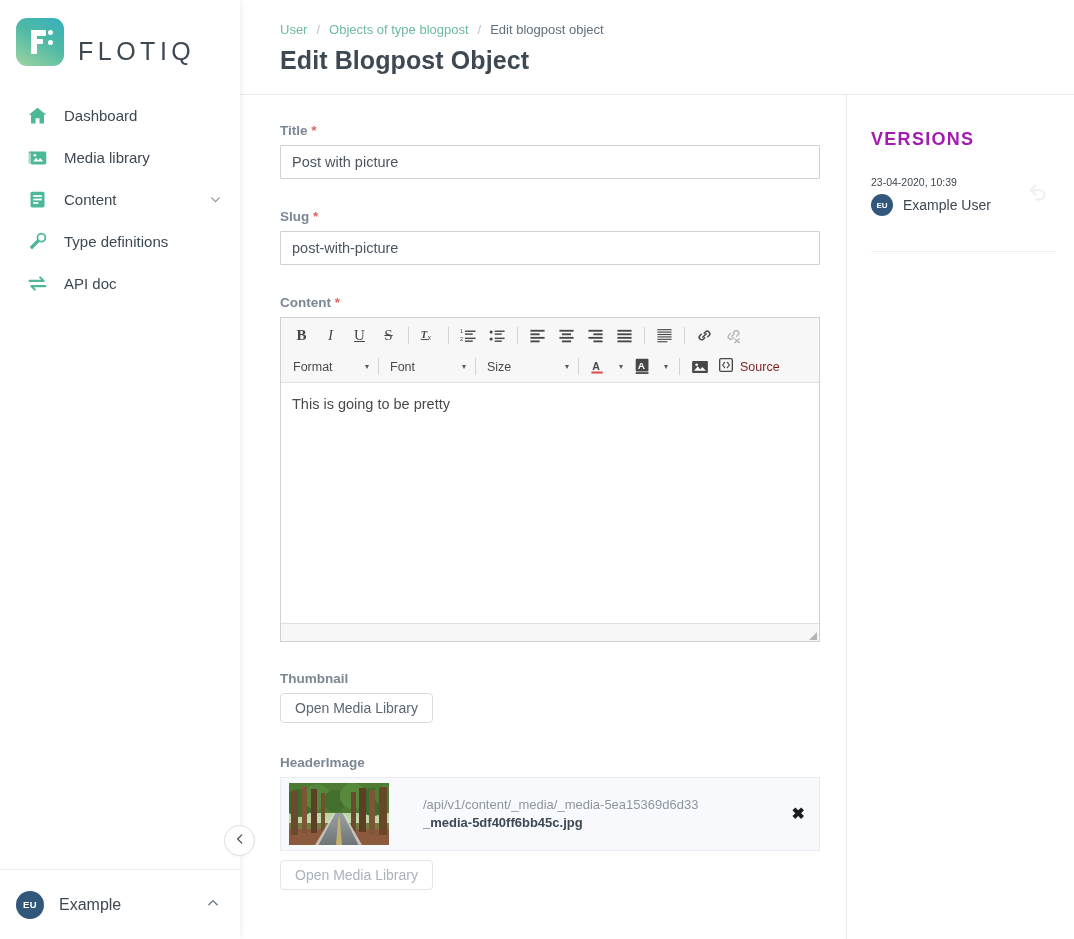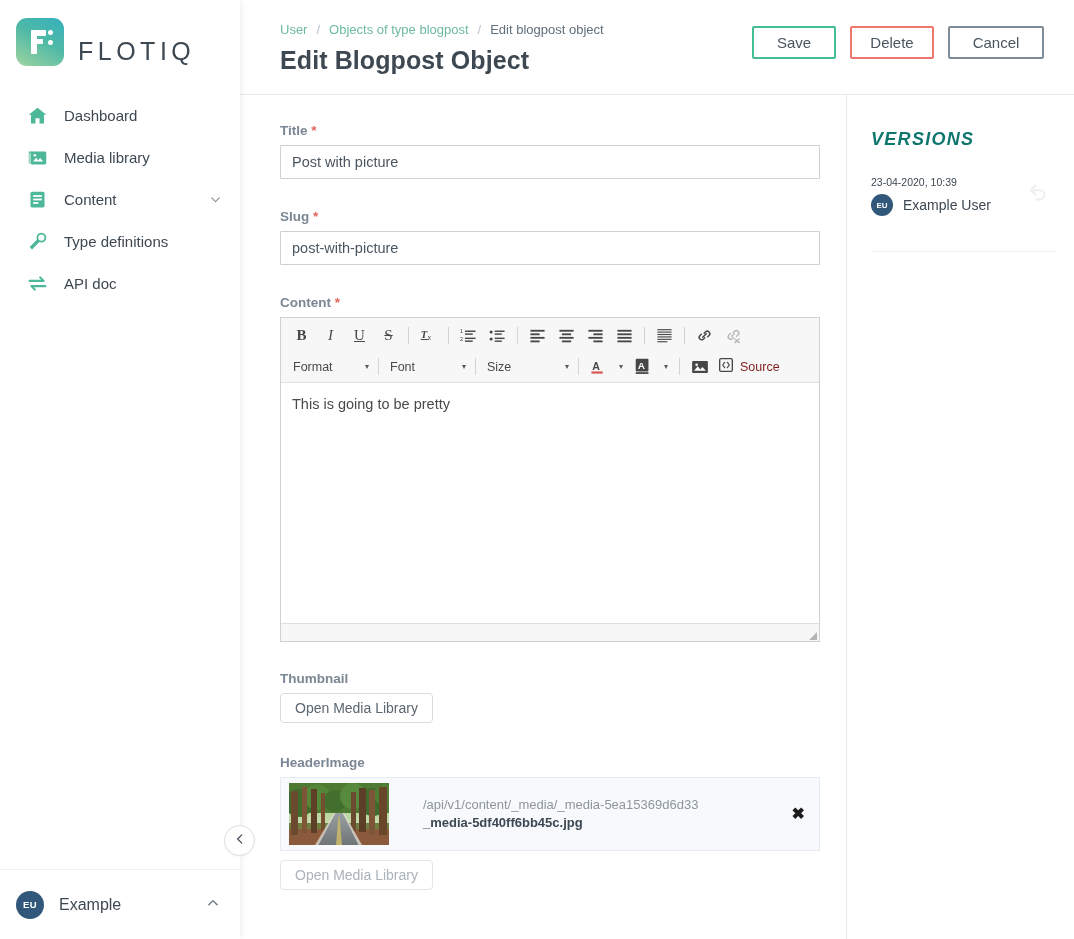--- a/index.html
+++ b/index.html
@@ -172,21 +172,21 @@
   .hi-x { position: absolute; right: 14px; top: 28px; font-size: 16px; font-weight: 700; color: #1c1c1c; cursor: pointer; line-height: 1; }
 
   
   .rightcol {
     width: 228px; flex: 0 0 228px; border-left: 1px solid #e8eaec; background: #fff;
   }
   .meta { padding: 23px 20px 19px 24px; border-bottom: 1px solid #eceff1; }
   .meta-line { font-size: 12.5px; line-height: 19px; white-space: nowrap; }
   .meta-k { color: #3d4852; font-weight: 700; }
   .meta-v { color: #9aa3ab; }
-  .versions-h { padding: 34px 0 0 24px; font-size: 18px; color: #0f766e; font-weight: 700; letter-spacing: 1.3px; font-style: italic; }
+  .versions-h { padding: 34px 0 0 24px; font-size: 18px; color: #a21caf; font-weight: 700; letter-spacing: 1.3px; }
   .ver-item { margin: 26px 18px 0 24px; padding-bottom: 35px; border-bottom: 1px solid #eceff1; position: relative; }
   .ver-date { font-size: 10.5px; color: #3d4852; margin-bottom: 6px; }
   .ver-user { display: flex; align-items: center; }
   .ver-av { width: 22px; height: 22px; border-radius: 50%; background: #31587a; color: #fff;
     font-size: 8px; font-weight: 700; display: flex; align-items: center; justify-content: center; flex: 0 0 22px; }
   .ver-name { margin-left: 10px; font-size: 14px; color: #3d4852; }
   .ver-undo { position: absolute; right: 6px; top: 6px; cursor: pointer; }
 </style>
 </head>
 <body>
@@ -292,25 +292,20 @@
         <div class="crumbs">
           <span class="crumb">User</span>
           <span class="crumb-sep">/</span>
           <span class="crumb">Objects of type blogpost</span>
           <span class="crumb-sep">/</span>
           <span class="crumb plain">Edit blogpost object</span>
         </div>
         <h1 class="page-title">Edit Blogpost Object</h1>
       </div>
 
-      <div class="actions">
-        <div class="btn btn-save">Save</div>
-        <div class="btn btn-delete">Delete</div>
-        <div class="btn btn-cancel">Cancel</div>
-      </div>
     </header>
 
     <div class="below">
 
       <section class="formcol">
 
         <div class="field">
           <div class="flabel">
             <span>Title</span>
             <span class="req">*</span>

